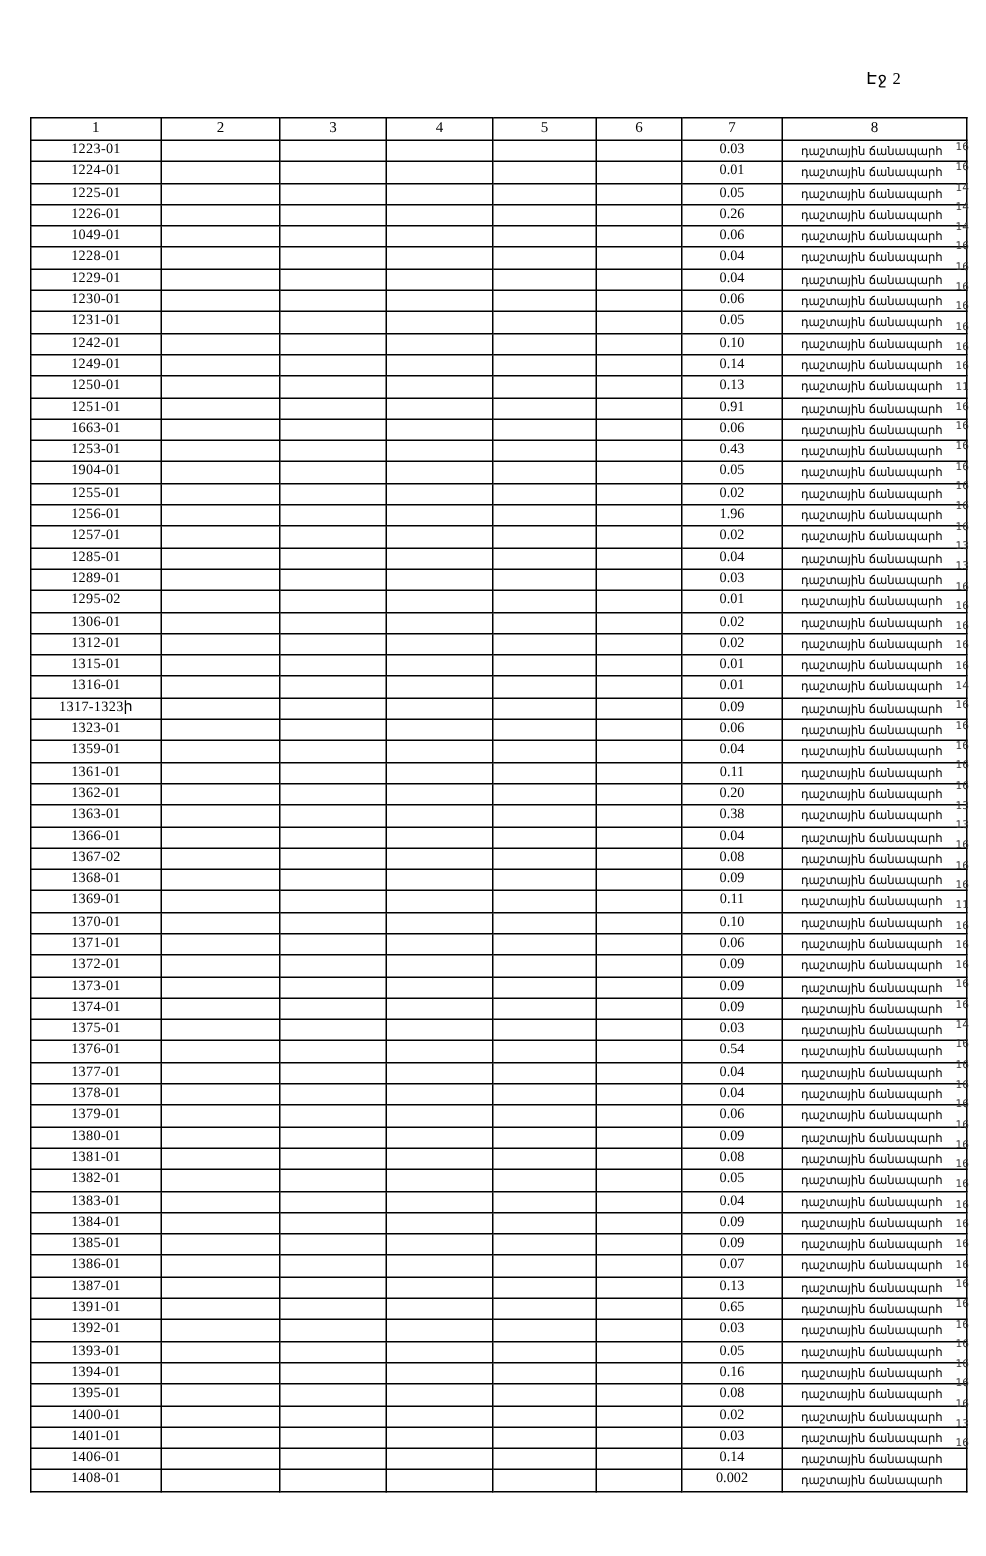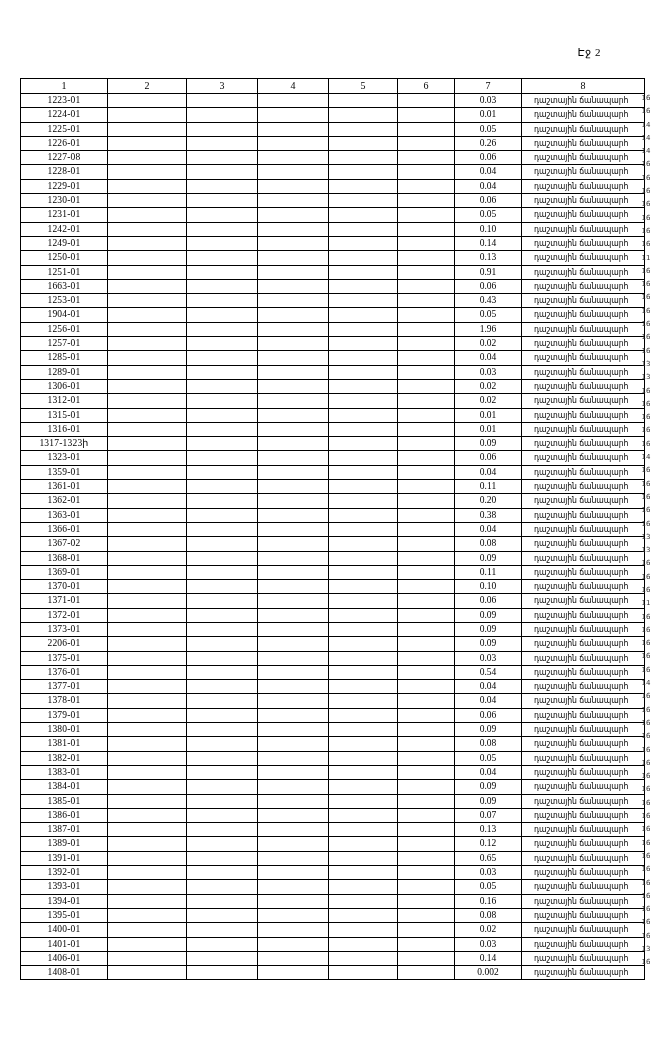--- a/index.html
+++ b/index.html
@@ -77,21 +77,20 @@
   
   .margin-marks {
     position: absolute;
     top: 52px;
     left: 637px;
     width: 18px;
     font-family: "DejaVu Sans", sans-serif;
     font-size: 7px;
     color: #333;
     line-height: 13.3px;
-    text-align: center;
   }
   .margin-marks div {
     height: 13.3px;
     line-height: 13.3px;
     white-space: nowrap;
   }
 </style>
 </head>
 <body>
 
@@ -148,21 +147,21 @@
             <td class="c1">1226-01</td>
             <td class="c2"></td>
             <td class="c3"></td>
             <td class="c4"></td>
             <td class="c5"></td>
             <td class="c6"></td>
             <td class="c7">0.26</td>
             <td class="c8"><span class="arm">դաշտային ճանապարհ</span></td>
           </tr>
           <tr>
-            <td class="c1">1227-08</td>
+            <td class="c1">1049-01</td>
             <td class="c2"></td>
             <td class="c3"></td>
             <td class="c4"></td>
             <td class="c5"></td>
             <td class="c6"></td>
             <td class="c7">0.06</td>
             <td class="c8"><span class="arm">դաշտային ճանապարհ</span></td>
           </tr>
           <tr>
             <td class="c1">1228-01</td>
@@ -268,20 +267,30 @@
             <td class="c1">1904-01</td>
             <td class="c2"></td>
             <td class="c3"></td>
             <td class="c4"></td>
             <td class="c5"></td>
             <td class="c6"></td>
             <td class="c7">0.05</td>
             <td class="c8"><span class="arm">դաշտային ճանապարհ</span></td>
           </tr>
           <tr>
+            <td class="c1">1255-01</td>
+            <td class="c2"></td>
+            <td class="c3"></td>
+            <td class="c4"></td>
+            <td class="c5"></td>
+            <td class="c6"></td>
+            <td class="c7">0.02</td>
+            <td class="c8"><span class="arm">դաշտային ճանապարհ</span></td>
+          </tr>
+          <tr>
             <td class="c1">1256-01</td>
             <td class="c2"></td>
             <td class="c3"></td>
             <td class="c4"></td>
             <td class="c5"></td>
             <td class="c6"></td>
             <td class="c7">1.96</td>
             <td class="c8"><span class="arm">դաշտային ճանապարհ</span></td>
           </tr>
           <tr>
@@ -308,20 +317,30 @@
             <td class="c1">1289-01</td>
             <td class="c2"></td>
             <td class="c3"></td>
             <td class="c4"></td>
             <td class="c5"></td>
             <td class="c6"></td>
             <td class="c7">0.03</td>
             <td class="c8"><span class="arm">դաշտային ճանապարհ</span></td>
           </tr>
           <tr>
+            <td class="c1">1295-02</td>
+            <td class="c2"></td>
+            <td class="c3"></td>
+            <td class="c4"></td>
+            <td class="c5"></td>
+            <td class="c6"></td>
+            <td class="c7">0.01</td>
+            <td class="c8"><span class="arm">դաշտային ճանապարհ</span></td>
+          </tr>
+          <tr>
             <td class="c1">1306-01</td>
             <td class="c2"></td>
             <td class="c3"></td>
             <td class="c4"></td>
             <td class="c5"></td>
             <td class="c6"></td>
             <td class="c7">0.02</td>
             <td class="c8"><span class="arm">դաշտային ճանապարհ</span></td>
           </tr>
           <tr>
@@ -488,21 +507,21 @@
             <td class="c1">1373-01</td>
             <td class="c2"></td>
             <td class="c3"></td>
             <td class="c4"></td>
             <td class="c5"></td>
             <td class="c6"></td>
             <td class="c7">0.09</td>
             <td class="c8"><span class="arm">դաշտային ճանապարհ</span></td>
           </tr>
           <tr>
-            <td class="c1">2206-01</td>
+            <td class="c1">1374-01</td>
             <td class="c2"></td>
             <td class="c3"></td>
             <td class="c4"></td>
             <td class="c5"></td>
             <td class="c6"></td>
             <td class="c7">0.09</td>
             <td class="c8"><span class="arm">դաշտային ճանապարհ</span></td>
           </tr>
           <tr>
             <td class="c1">1375-01</td>
@@ -625,30 +644,20 @@
             <td class="c8"><span class="arm">դաշտային ճանապարհ</span></td>
           </tr>
           <tr>
             <td class="c1">1387-01</td>
             <td class="c2"></td>
             <td class="c3"></td>
             <td class="c4"></td>
             <td class="c5"></td>
             <td class="c6"></td>
             <td class="c7">0.13</td>
-            <td class="c8"><span class="arm">դաշտային ճանապարհ</span></td>
-          </tr>
-          <tr>
-            <td class="c1">1389-01</td>
-            <td class="c2"></td>
-            <td class="c3"></td>
-            <td class="c4"></td>
-            <td class="c5"></td>
-            <td class="c6"></td>
-            <td class="c7">0.12</td>
             <td class="c8"><span class="arm">դաշտային ճանապարհ</span></td>
           </tr>
           <tr>
             <td class="c1">1391-01</td>
             <td class="c2"></td>
             <td class="c3"></td>
             <td class="c4"></td>
             <td class="c5"></td>
             <td class="c6"></td>
             <td class="c7">0.65</td>

